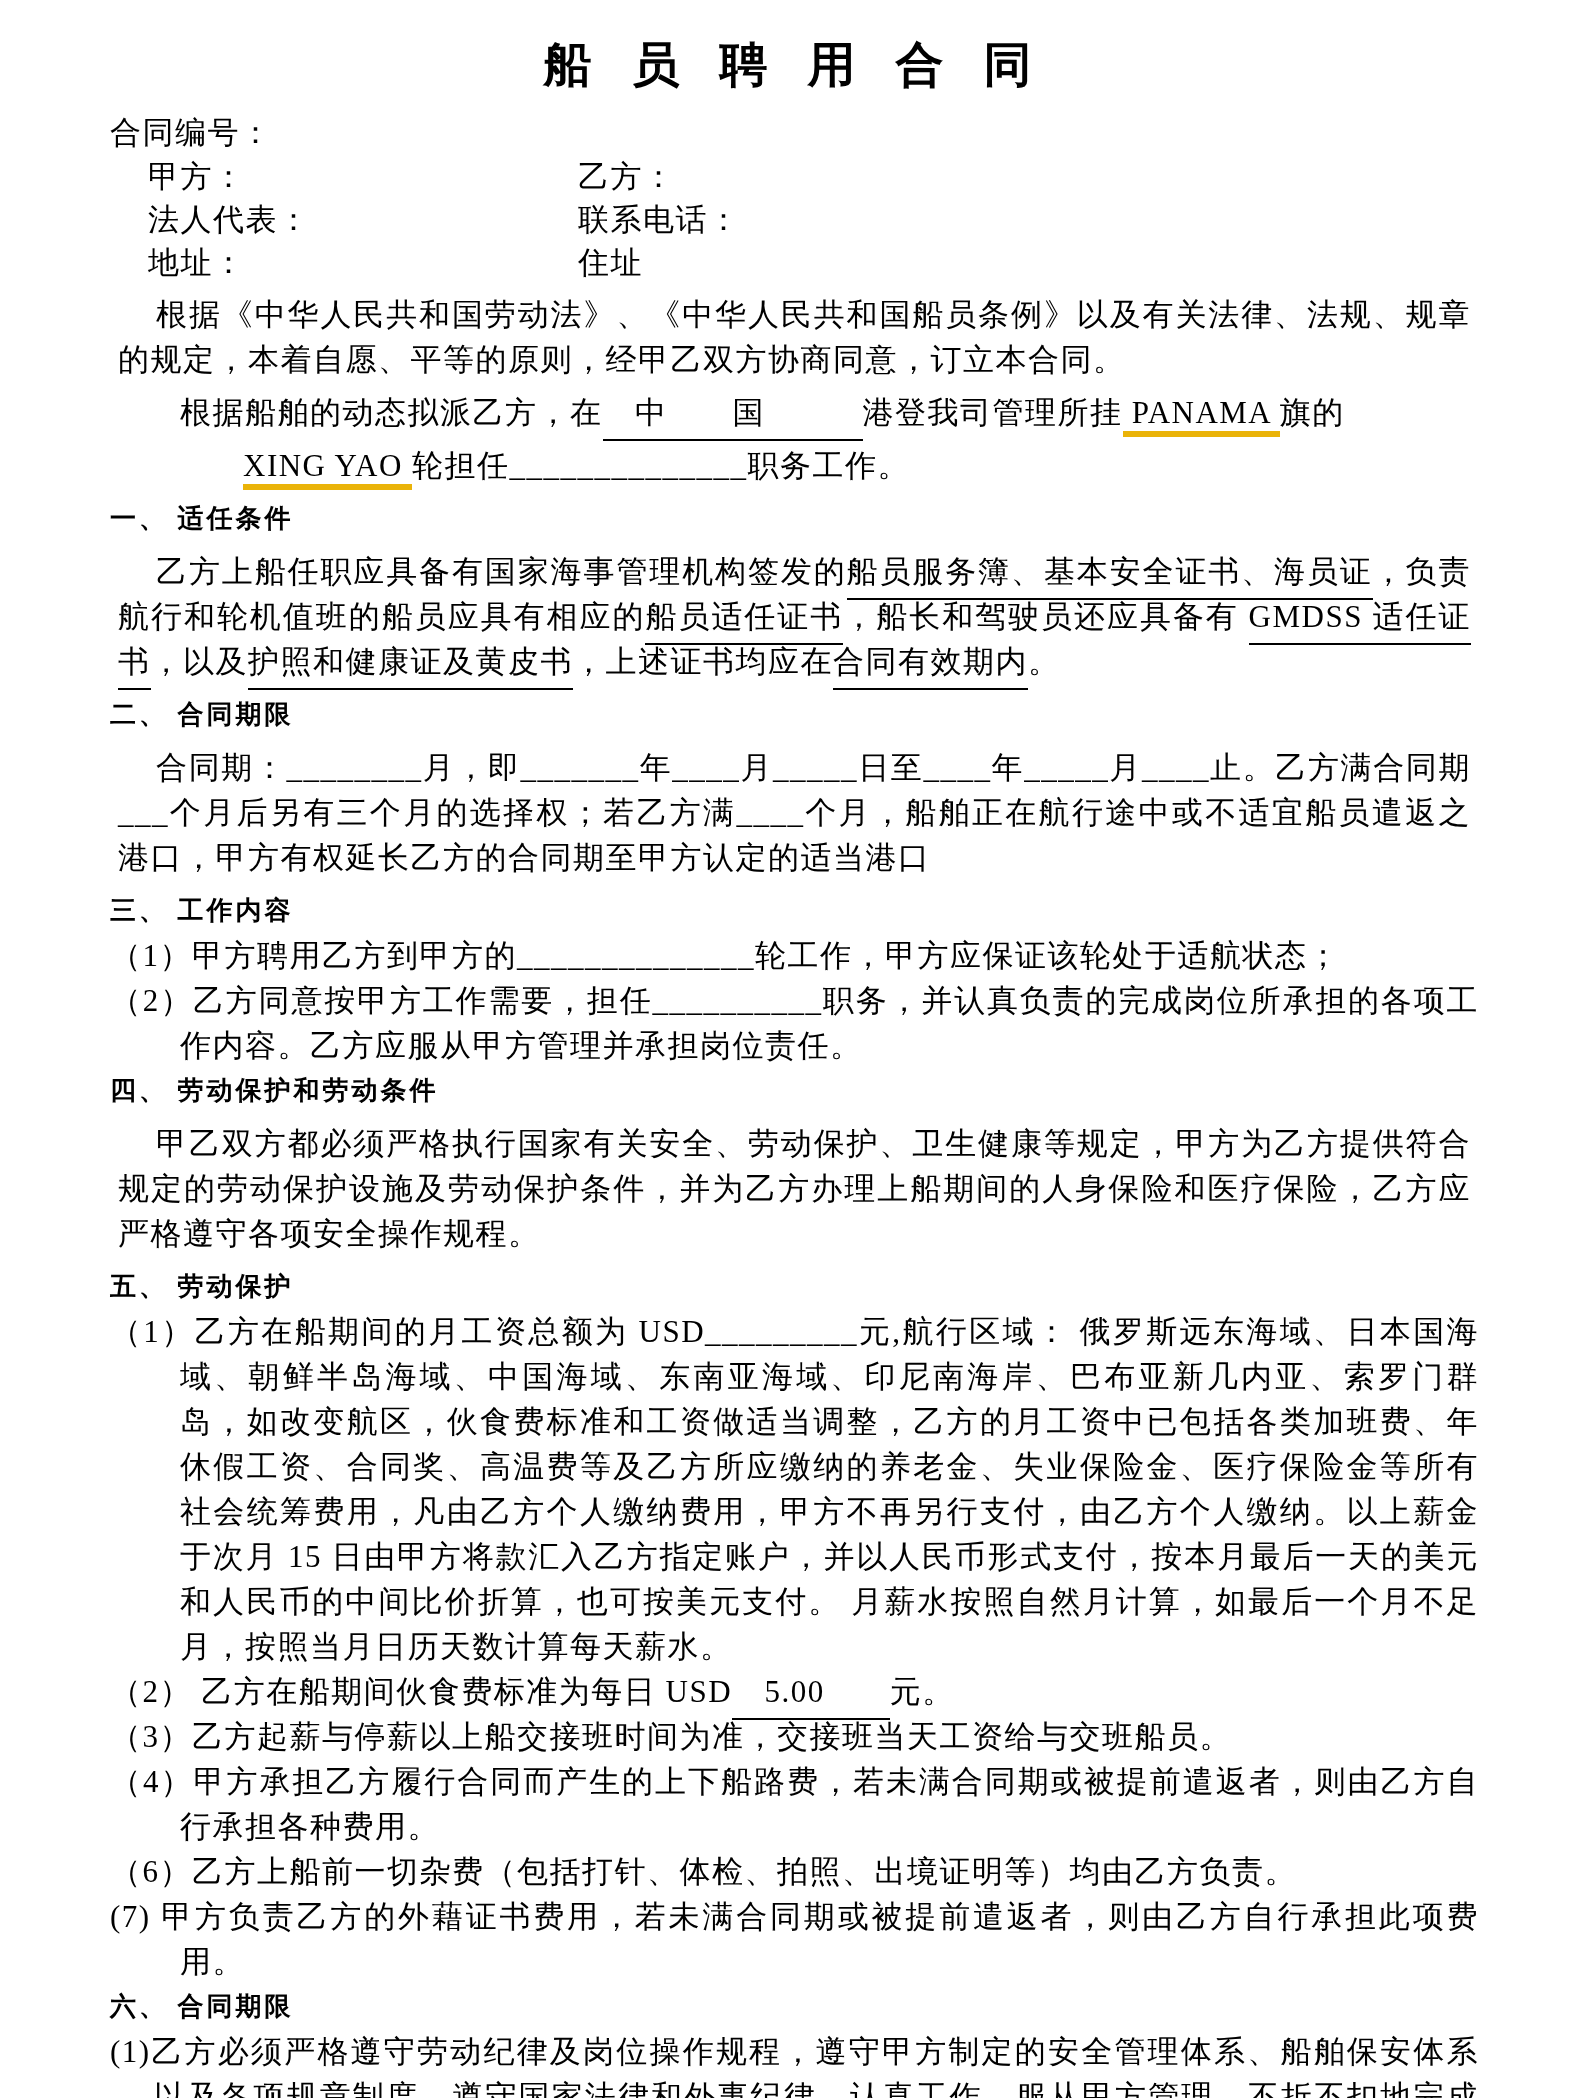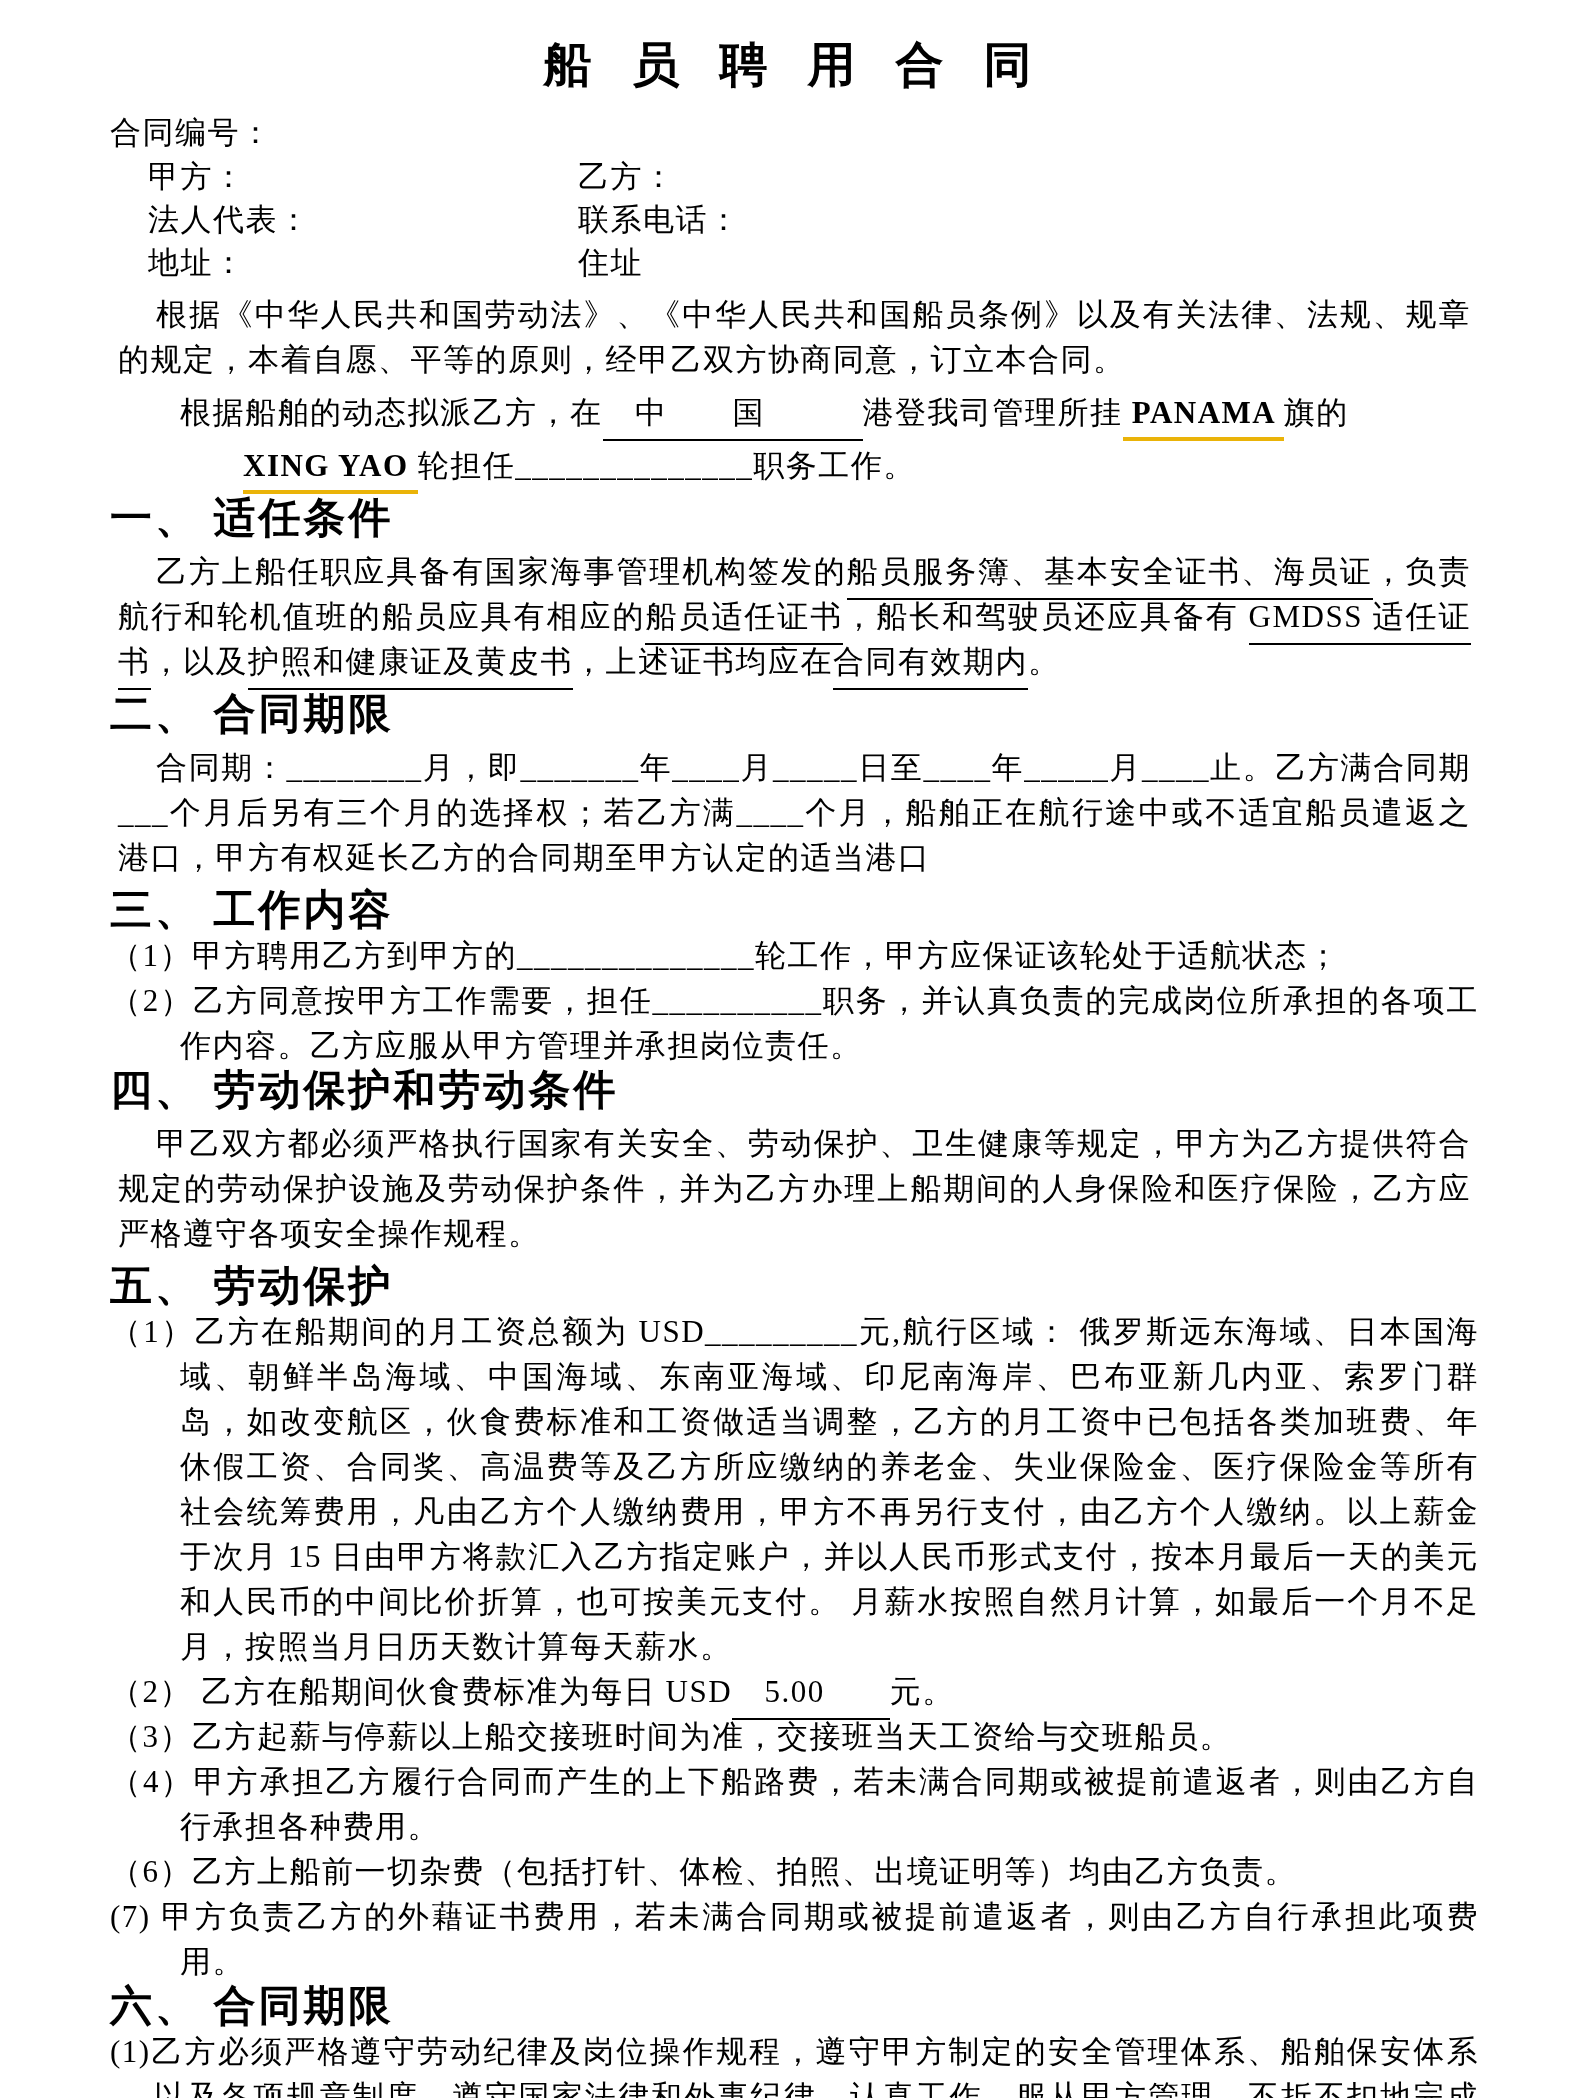--- a/index.html
+++ b/index.html
@@ -26,27 +26,27 @@
     margin:0 0 10px 0;
   }
   .line{margin:0;}
   .info-row{display:flex;padding-left:38px;line-height:43px;}
   .info-row .col-a{width:430px;flex:0 0 430px;}
   .para{margin:8px;text-align:justify;}
   .indent{text-indent:38px;}
   .dispatch1{text-indent:62px;text-align:left;}
   .dispatch2{padding-left:125px;text-align:left;}
   h2{
-    font-size:42px;font-weight:bold;
+    font-size:26px;font-weight:bold;
     margin:0;line-height:45px;letter-spacing:3px;
   }
   .item{margin:0;padding-left:70px;text-indent:-70px;text-align:justify;}
   .item-sm{margin:0;padding-left:44px;text-indent:-44px;text-align:justify;}
   .u{border-bottom:2px solid #000;padding-bottom:9px;}
-  .bu{font-weight:bold;border-bottom:4px solid #eab308;padding-bottom:7px;}
+  .bu{font-weight:normal;border-bottom:6px solid #eab308;padding-bottom:1px;}
 </style>
 </head>
 <body>
 
 <div class="page">
 
   <h1 class="doc-title">船 员 聘 用 合 同</h1>
 
   <div class="line">合同编号：</div>
 

